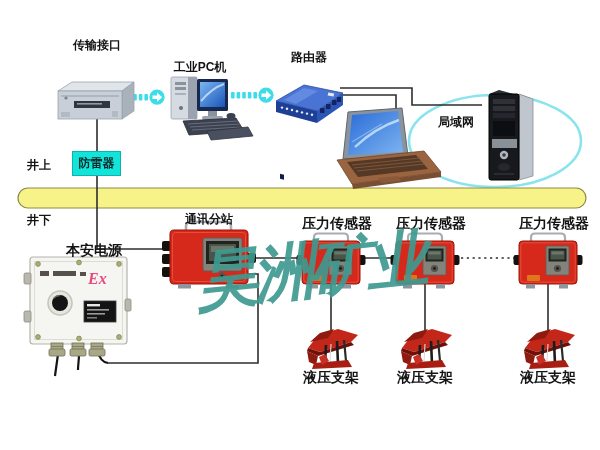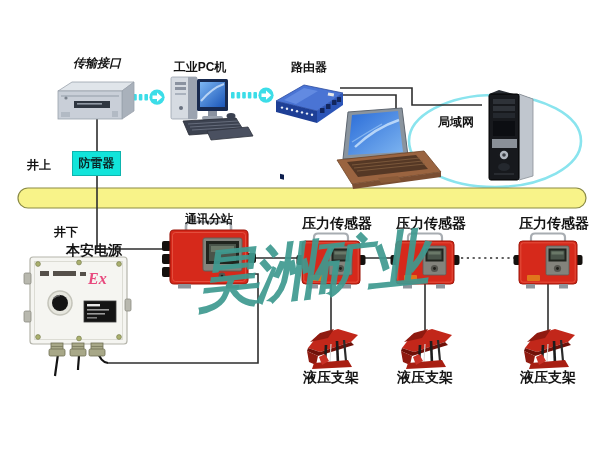--- a/index.html
+++ b/index.html
@@ -254,26 +254,26 @@
 
     <use href="#pressure-sensor-shape" x="302" y="241"></use>
     <use href="#pressure-sensor-shape" x="396" y="241"></use>
     <use href="#pressure-sensor-shape" x="519" y="241"></use>
 
     <use href="#hydraulic-support-shape" x="304" y="328"></use>
     <use href="#hydraulic-support-shape" x="398" y="328"></use>
     <use href="#hydraulic-support-shape" x="521" y="328"></use>
   </svg>
 
-  <div class="lbl" style="left:57px; top:57px; width:80px;font-style:italic;">传输接口</div>
+  <div class="lbl" style="left:57px; top:39px; width:80px;">传输接口</div>
   <div class="lbl" style="left:168px; top:61px; width:64px;">工业PC机</div>
-  <div class="lbl" style="left:279px; top:61px; width:60px;">路由器</div>
+  <div class="lbl" style="left:279px; top:51px; width:60px;">路由器</div>
   <div class="lbl" style="left:433px; top:116px; width:46px;">局域网</div>
   <div class="lbl" style="left:20px; top:159px; width:38px;">井上</div>
-  <div class="lbl" style="left:20px; top:226px; width:38px;margin-left:27px;">井下</div>
+  <div class="lbl" style="left:20px; top:214px; width:38px;">井下</div>
   <div class="arrester">防雷器</div>
   <div class="lbl sm" style="left:66px; top:243px; width:52px;">本安电源</div>
   <div class="lbl" style="left:180px; top:213px; width:58px;">通讯分站</div>
   <div class="lbl sm" style="left:302px; top:216px; width:58px;">压力传感器</div>
   <div class="lbl sm" style="left:396px; top:216px; width:58px;">压力传感器</div>
   <div class="lbl sm" style="left:519px; top:216px; width:58px;">压力传感器</div>
   <div class="lbl sm" style="left:303px; top:370px; width:56px;">液压支架</div>
   <div class="lbl sm" style="left:397px; top:370px; width:56px;">液压支架</div>
   <div class="lbl sm" style="left:520px; top:370px; width:56px;">液压支架</div>
 

